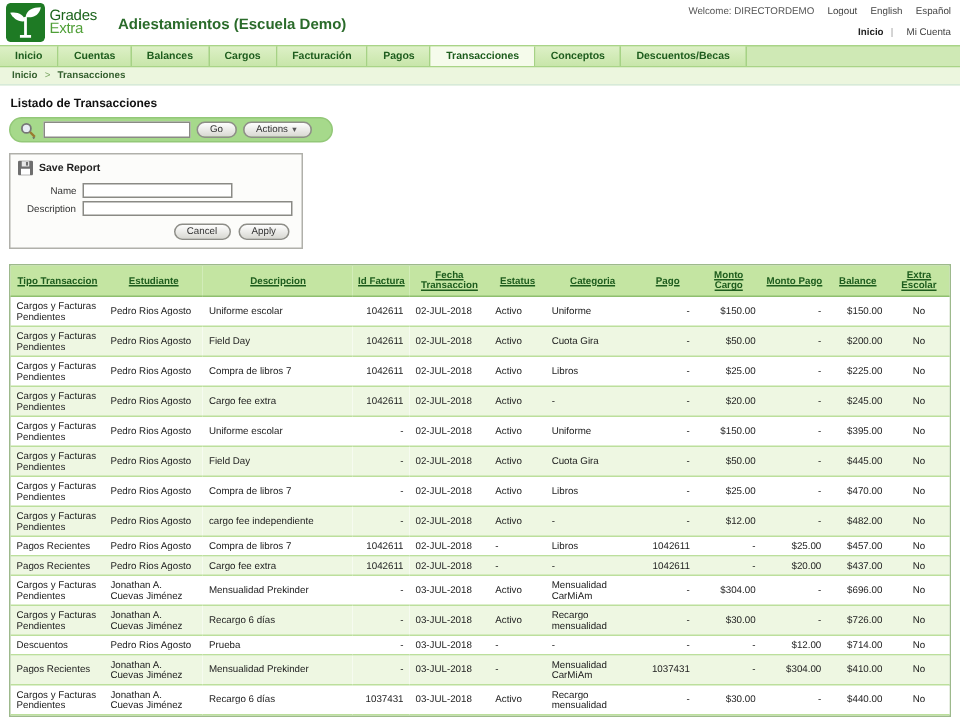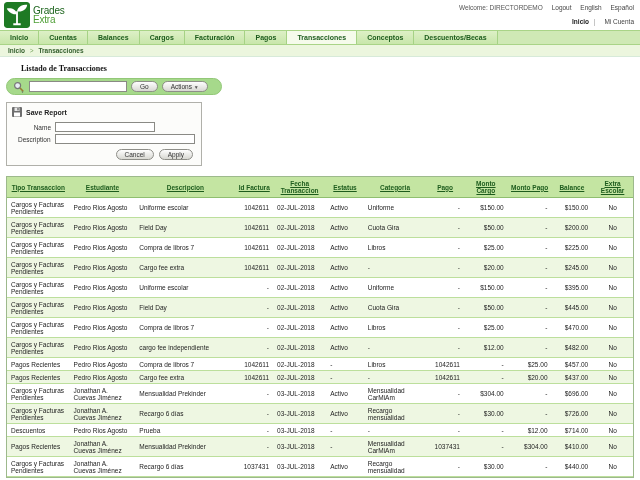--- a/index.html
+++ b/index.html
@@ -26,21 +26,21 @@
     border-right:1px solid #a6d285; background:linear-gradient(#ddf0c6,#c8e6aa); cursor:pointer; white-space:nowrap; }
   .tab.active { background:#f5fbeb; }
 
   
   .breadcrumb { background:#ecf6de; border-bottom:1px solid #d7ead9; height:12px; padding:2px 8px; font-size:6.5px; color:#3a5f3a; }
   .breadcrumb .crumb { color:#35602f; font-weight:bold; }
   .breadcrumb .bc-sep { color:#7aa562; margin:0 3px; }
 
   
   .content { padding:5px 6px 0 6px; }
-  .page-heading { font-size:8px; font-weight:bold; color:#111; margin:2px 0 5px 15px;font-family:Liberation Serif, serif; }
+  .page-heading { font-size:8px; font-weight:bold; color:#111; margin:2px 0 5px 1px; }
 
   .search-pill { display:flex; align-items:center; gap:4px; background:#a6d98b; border:1px solid #93c878;
     border-radius:10px; padding:2px 6px; width:216px; height:17px; }
   .search-pill input { width:98px; height:11px; border:1px solid #8a8a85; font-size:6.5px; padding:0 2px; background:#fff; }
   .pill-btn { background:linear-gradient(#fefefe,#d8d8d2); border:1px solid #8e8e88; border-radius:7px;
     font-size:6.5px; color:#333; padding:1px 8px; height:11px; line-height:8px; cursor:pointer; white-space:nowrap; }
   .caret { font-size:5px; color:#555; }
 
   
   .save-panel { margin-top:7px; width:196px; border:1px solid #b0b0aa; background:#fcfcfa; padding-bottom:4px; }
@@ -78,20 +78,21 @@
       <path d="M14 24 L14 10" stroke="#fff" stroke-width="2" fill="none"></path>
       <path d="M14 13 C9 14 5 11 3 7 C8 6 13 8 14 13 Z" fill="#fff"></path>
       <path d="M14 10 C15 5 19 3 25 3 C24 9 19 11 14 10 Z" fill="#fff"></path>
       <path d="M10 24 L18 24" stroke="#fff" stroke-width="2"></path>
     </svg>
     <div class="wordmark">
       <span class="l1">Grades</span>
       <span class="l2">Extra</span>
     </div>
   </div>
+  <div class="app-title">Adiestamientos (Escuela Demo)</div>
   <div class="top-right">
     <div class="row1">
       <span>Welcome: DIRECTORDEMO</span>
       <span class="lnk">Logout</span>
       <span class="lnk">English</span>
       <span class="lnk">Español</span>
     </div>
     <div class="row2">
       <span class="lnk bold-lnk">Inicio</span>
       <span class="sep">|</span>

